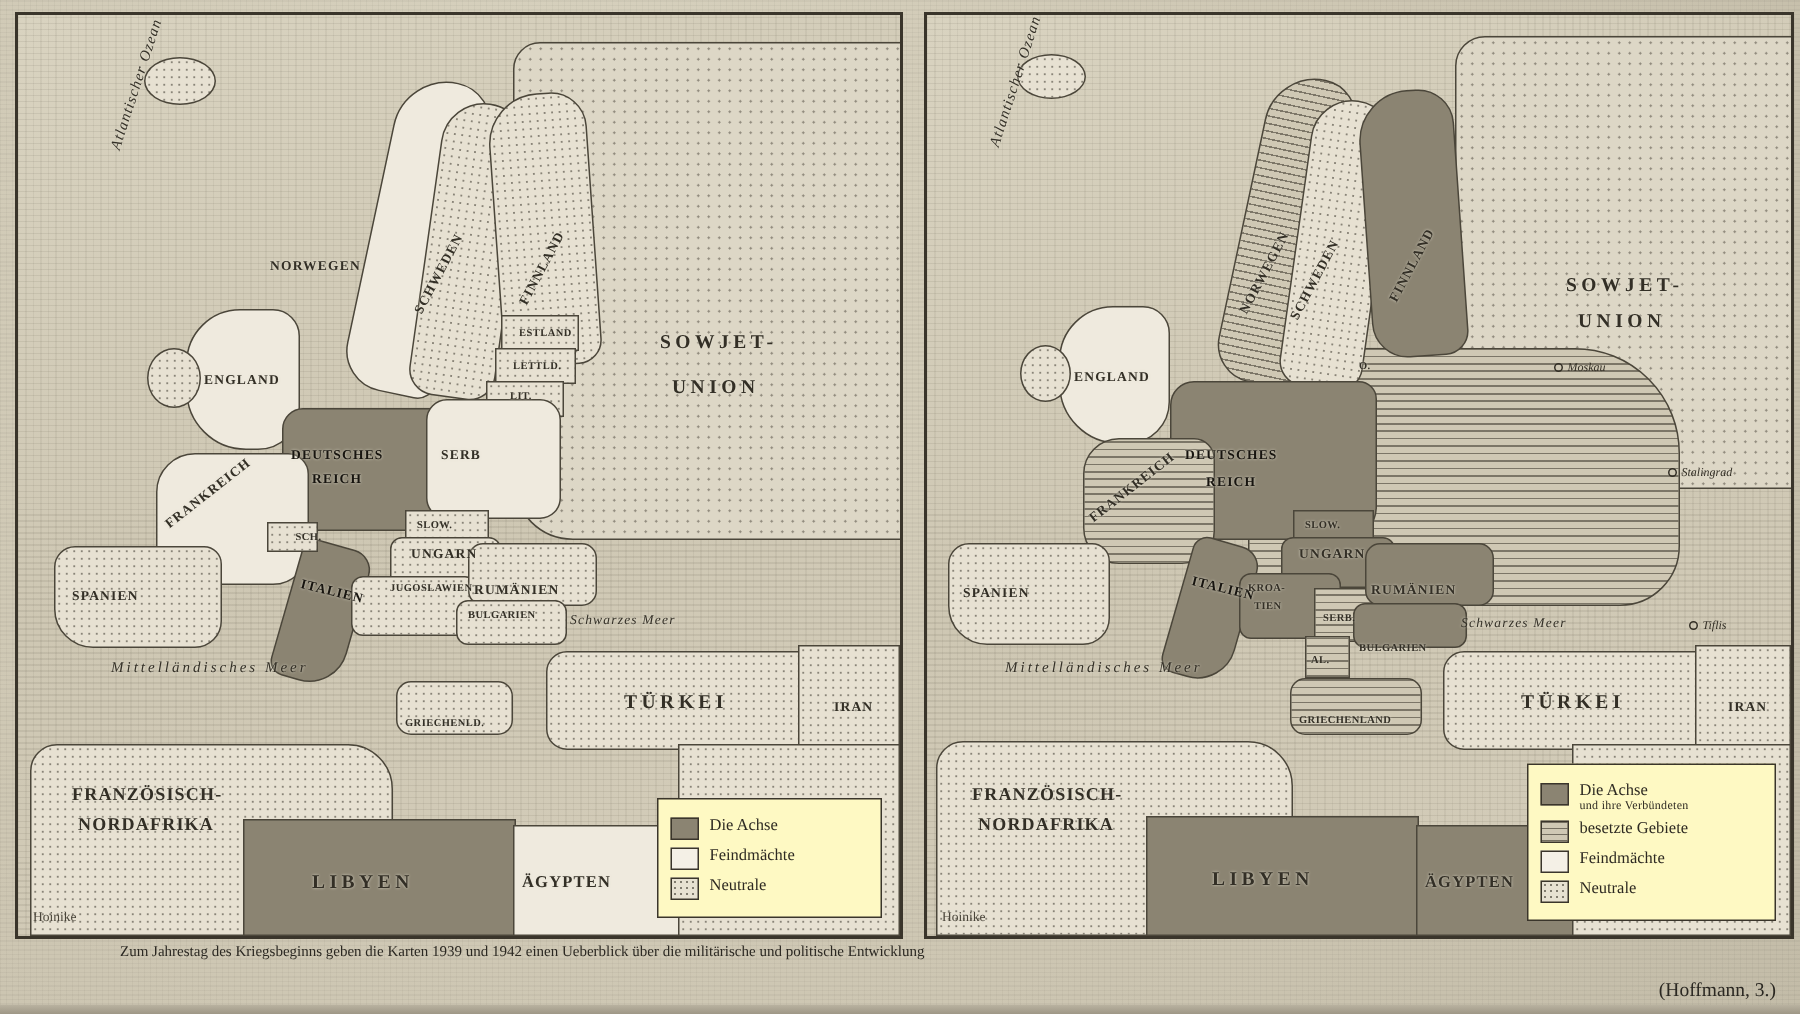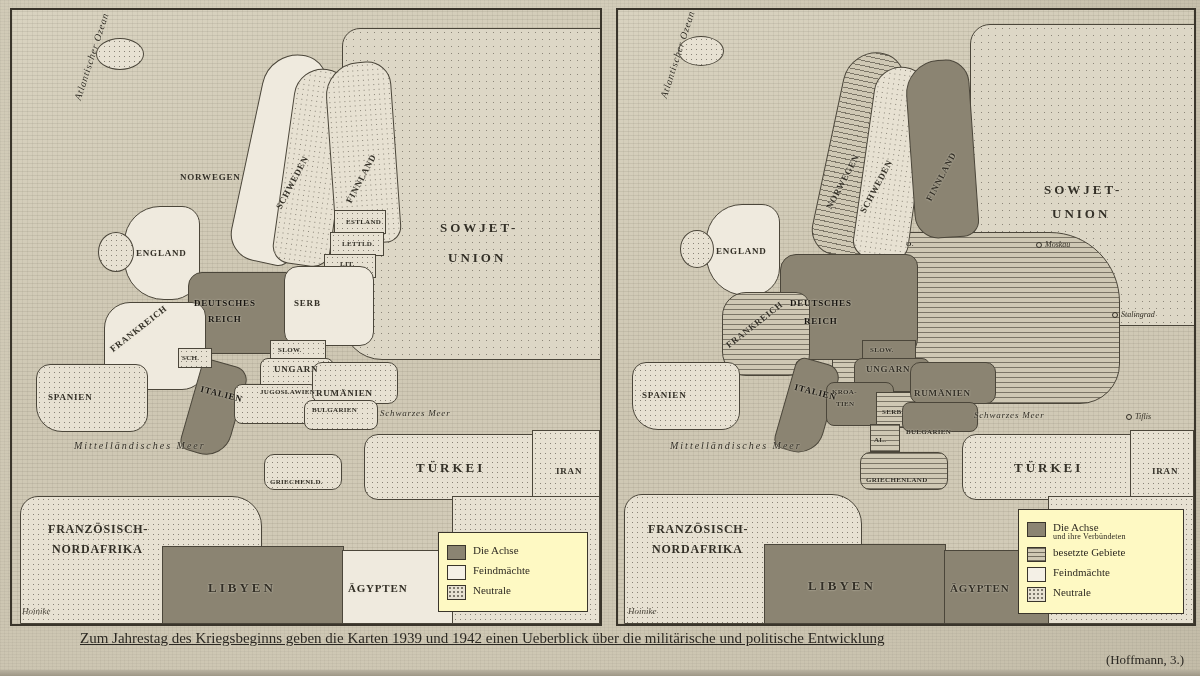--- a/index.html
+++ b/index.html
@@ -92,26 +92,26 @@
   #legend2{right:10px;bottom:10px;width:146px;}
   .legrow{display:flex;align-items:flex-start;margin:4px 0;}
   .swatch{width:17px;height:13px;border:1px solid #3a352b;margin-right:7px;flex:0 0 auto;margin-top:1px;}
   .sw-axis{background:#8b8472;}
   .sw-enemy{background:#f4f0e6;}
   .sw-neutral{background:#e7e1d2;background-image:radial-gradient(rgba(60,55,45,0.6) 0.8px,transparent 0.9px);background-size:4px 4px;}
   .sw-occ{background:#cfc8b4;background-image:repeating-linear-gradient(0deg,rgba(55,50,40,0.6) 0 1px,rgba(0,0,0,0) 1px 4px);}
   .legtxt{font-family:"Liberation Serif",serif;font-size:11px;color:#2e2a22;line-height:1.1;}
   .legtxt small{display:block;font-size:8px;letter-spacing:0.2px;}
 
-  .sig{position:absolute;left:10px;bottom:8px;font-family:"Liberation Serif",serif;font-style:italic;font-size:9px;color:#4a453a;}
+  .sig{position:absolute;left:10px;bottom:8px;font-family:"Liberation Serif",serif;font-size:9px;color:#4a453a;}
 
   #caption{
     position:absolute;left:80px;top:628px;width:1090px;
     font-family:"Liberation Serif", serif;
-    font-size:15px;color:#2b2822;line-height:1.45;text-decoration:underline;
+    font-size:10px;color:#2b2822;line-height:1.45;
   }
   #caption .l2{display:block;}
   #cap-credit{position:absolute;right:16px;top:652px;font-family:"Liberation Serif",serif;font-size:13px;color:#2b2822;}
   .frame-bottom{position:absolute;left:0;bottom:0;width:1200px;height:6px;background:linear-gradient(180deg,#b9b2a0,#9e9786);}
 </style>
 </head>
 <body>
 
 <div id="page">
 
@@ -165,21 +165,21 @@
     <div class="lbl rot" style="left:262px;top:196px;">SCHWEDEN</div>
     <div class="lbl rot" style="left:332px;top:190px;">FINNLAND</div>
     <div class="lbl sm" style="left:334px;top:208px;">ESTLAND</div>
     <div class="lbl sm" style="left:330px;top:230px;">LETTLD.</div>
     <div class="lbl sm" style="left:328px;top:250px;">LIT.</div>
     <div class="lbl" style="left:124px;top:238px;">ENGLAND</div>
     <div class="lbl" style="left:182px;top:288px;color:#17140f;">DEUTSCHES</div>
     <div class="lbl" style="left:196px;top:304px;color:#17140f;">REICH</div>
     <div class="lbl" style="left:282px;top:288px;">SERB</div>
     <div class="lbl rot2" style="left:96px;top:336px;">FRANKREICH</div>
-    <div class="lbl sm" style="left:170px;top:344px;">SCH.</div>
+    <div class="lbl sm" style="left:185px;top:344px;">SCH.</div>
     <div class="lbl sm" style="left:266px;top:336px;">SLOW.</div>
     <div class="lbl" style="left:262px;top:354px;">UNGARN</div>
     <div class="lbl" style="left:304px;top:378px;">RUMÄNIEN</div>
     <div class="lbl sm" style="left:248px;top:378px;text-align:right;">JUGOSLAWIEN</div>
     <div class="lbl sm" style="left:300px;top:396px;">BULGARIEN</div>
     <div class="lbl rotp" style="left:190px;top:374px;color:#17140f;">ITALIEN</div>
     <div class="lbl" style="left:36px;top:382px;">SPANIEN</div>
     <div class="lbl sm" style="left:258px;top:468px;">GRIECHENLD.</div>
     <div class="lbl big" style="left:404px;top:450px;">TÜRKEI</div>
     <div class="lbl" style="left:544px;top:456px;">IRAN</div>

